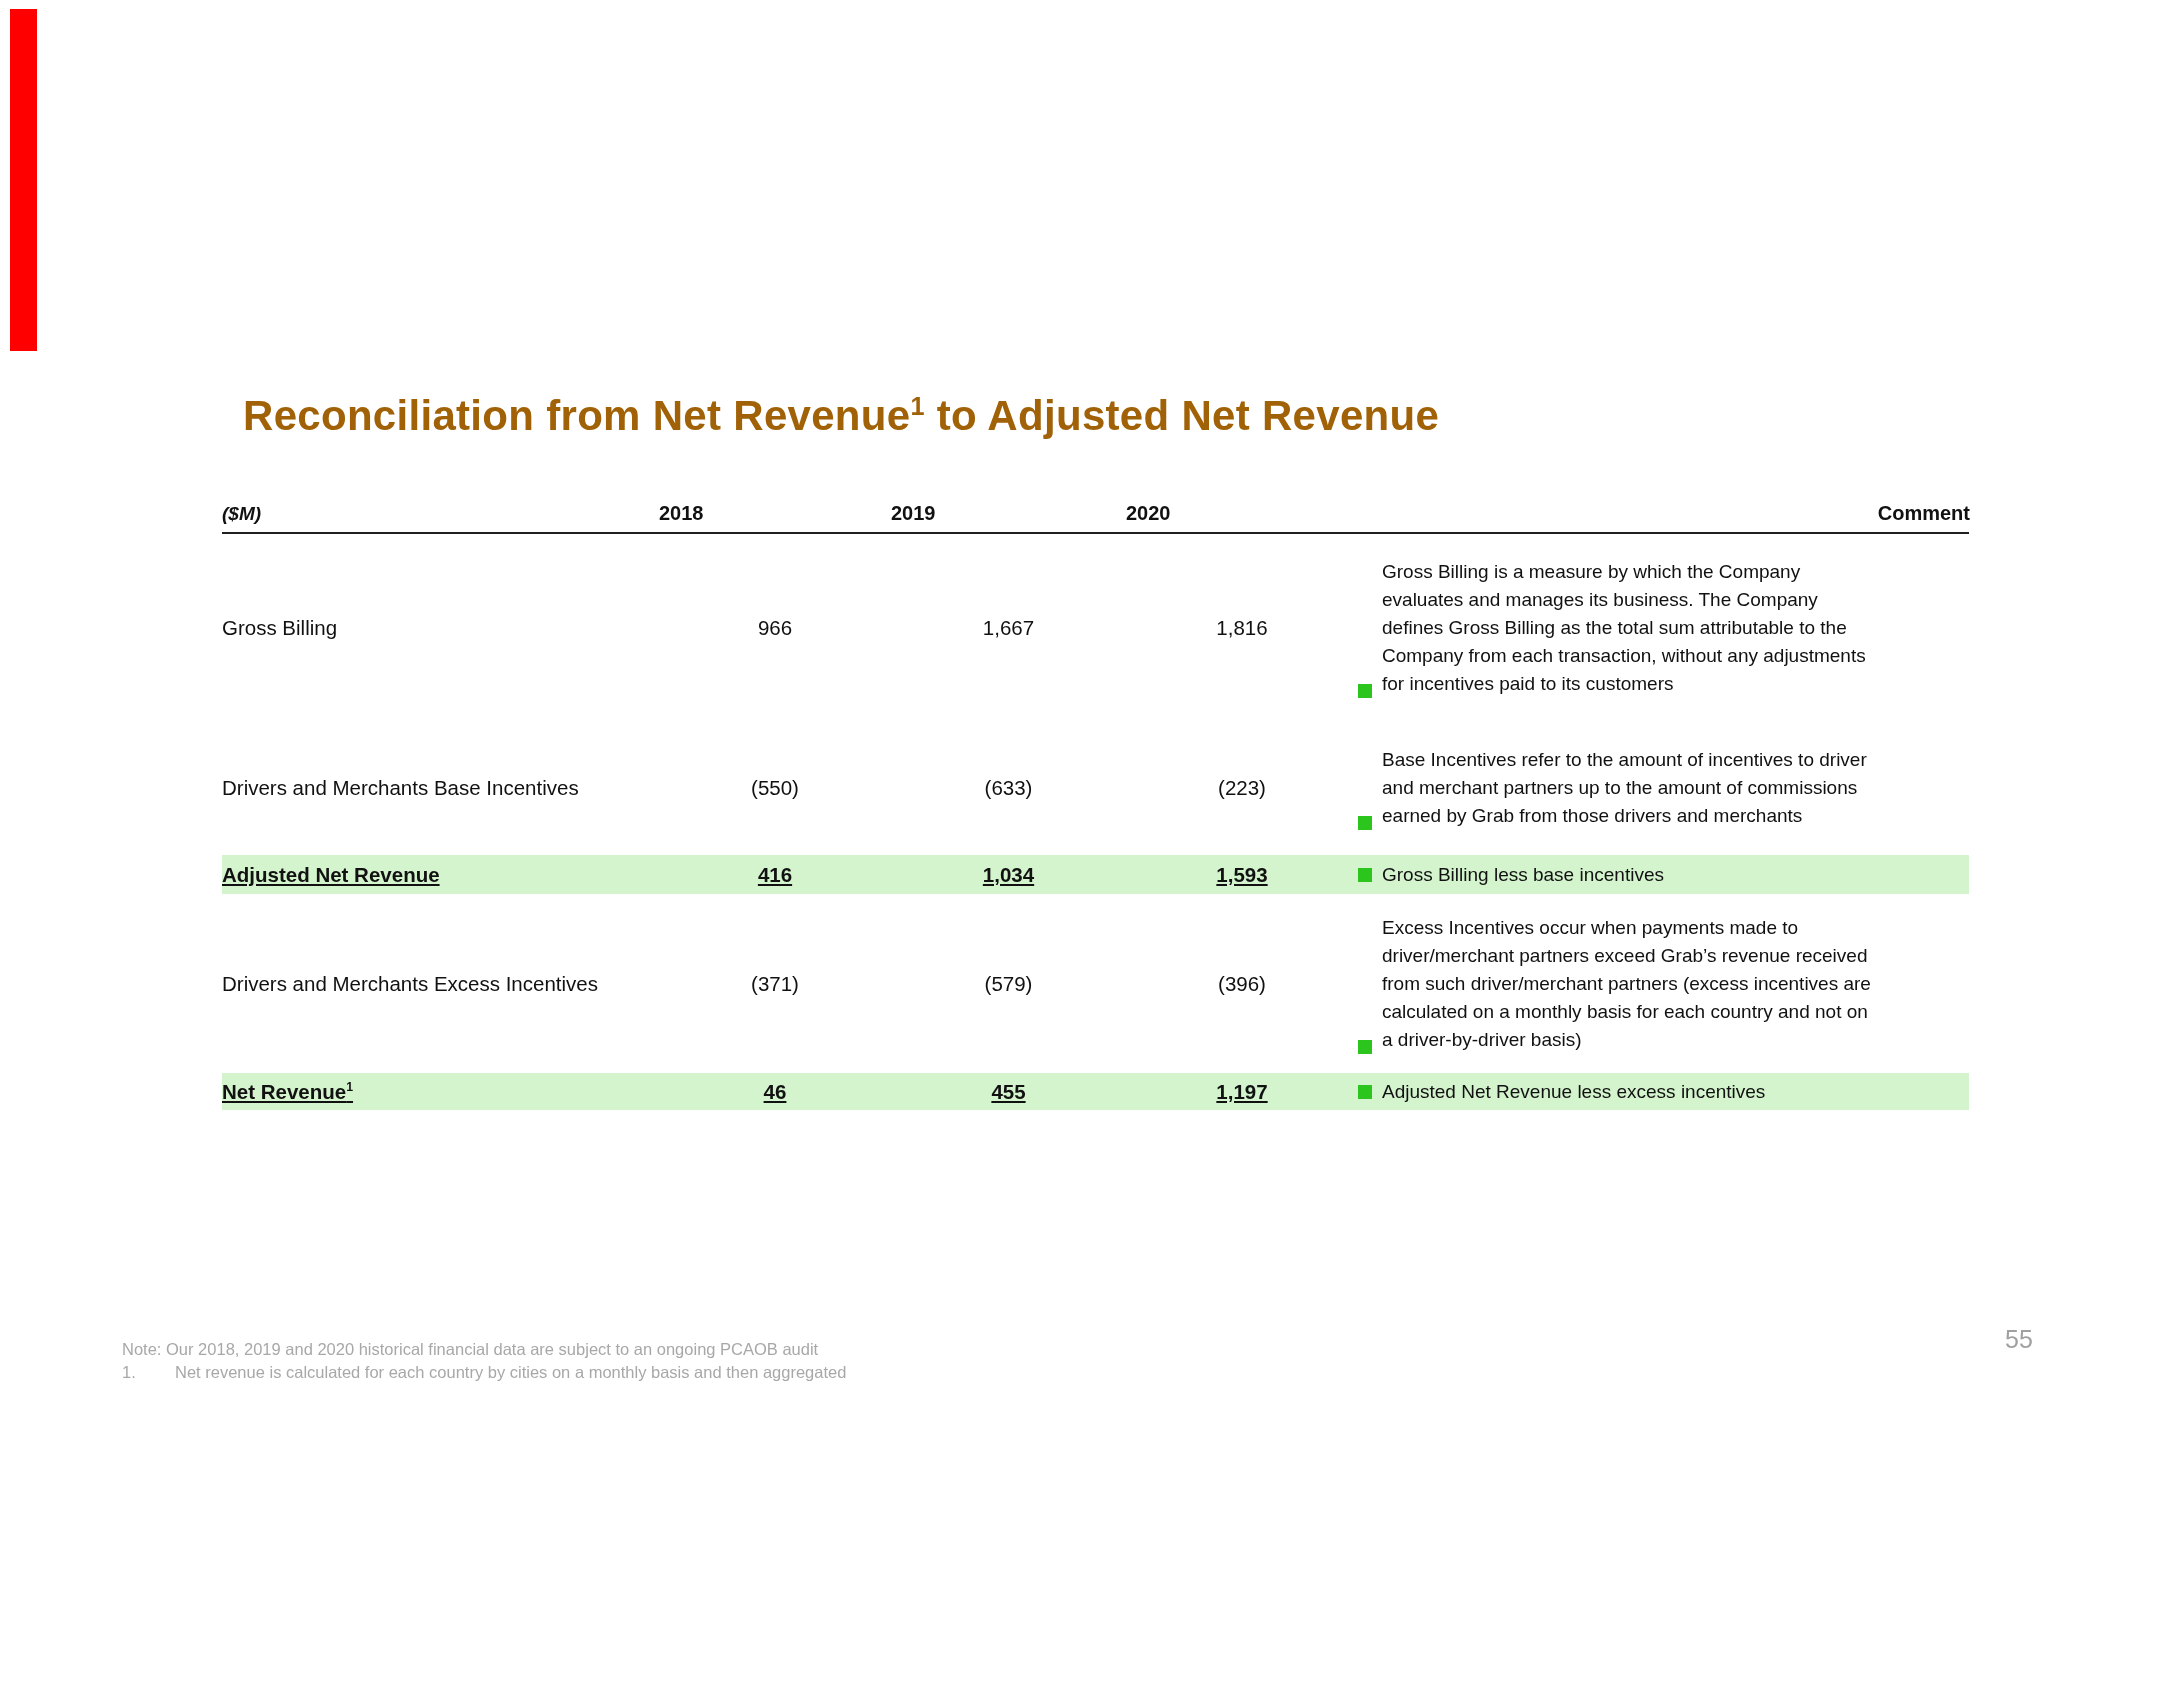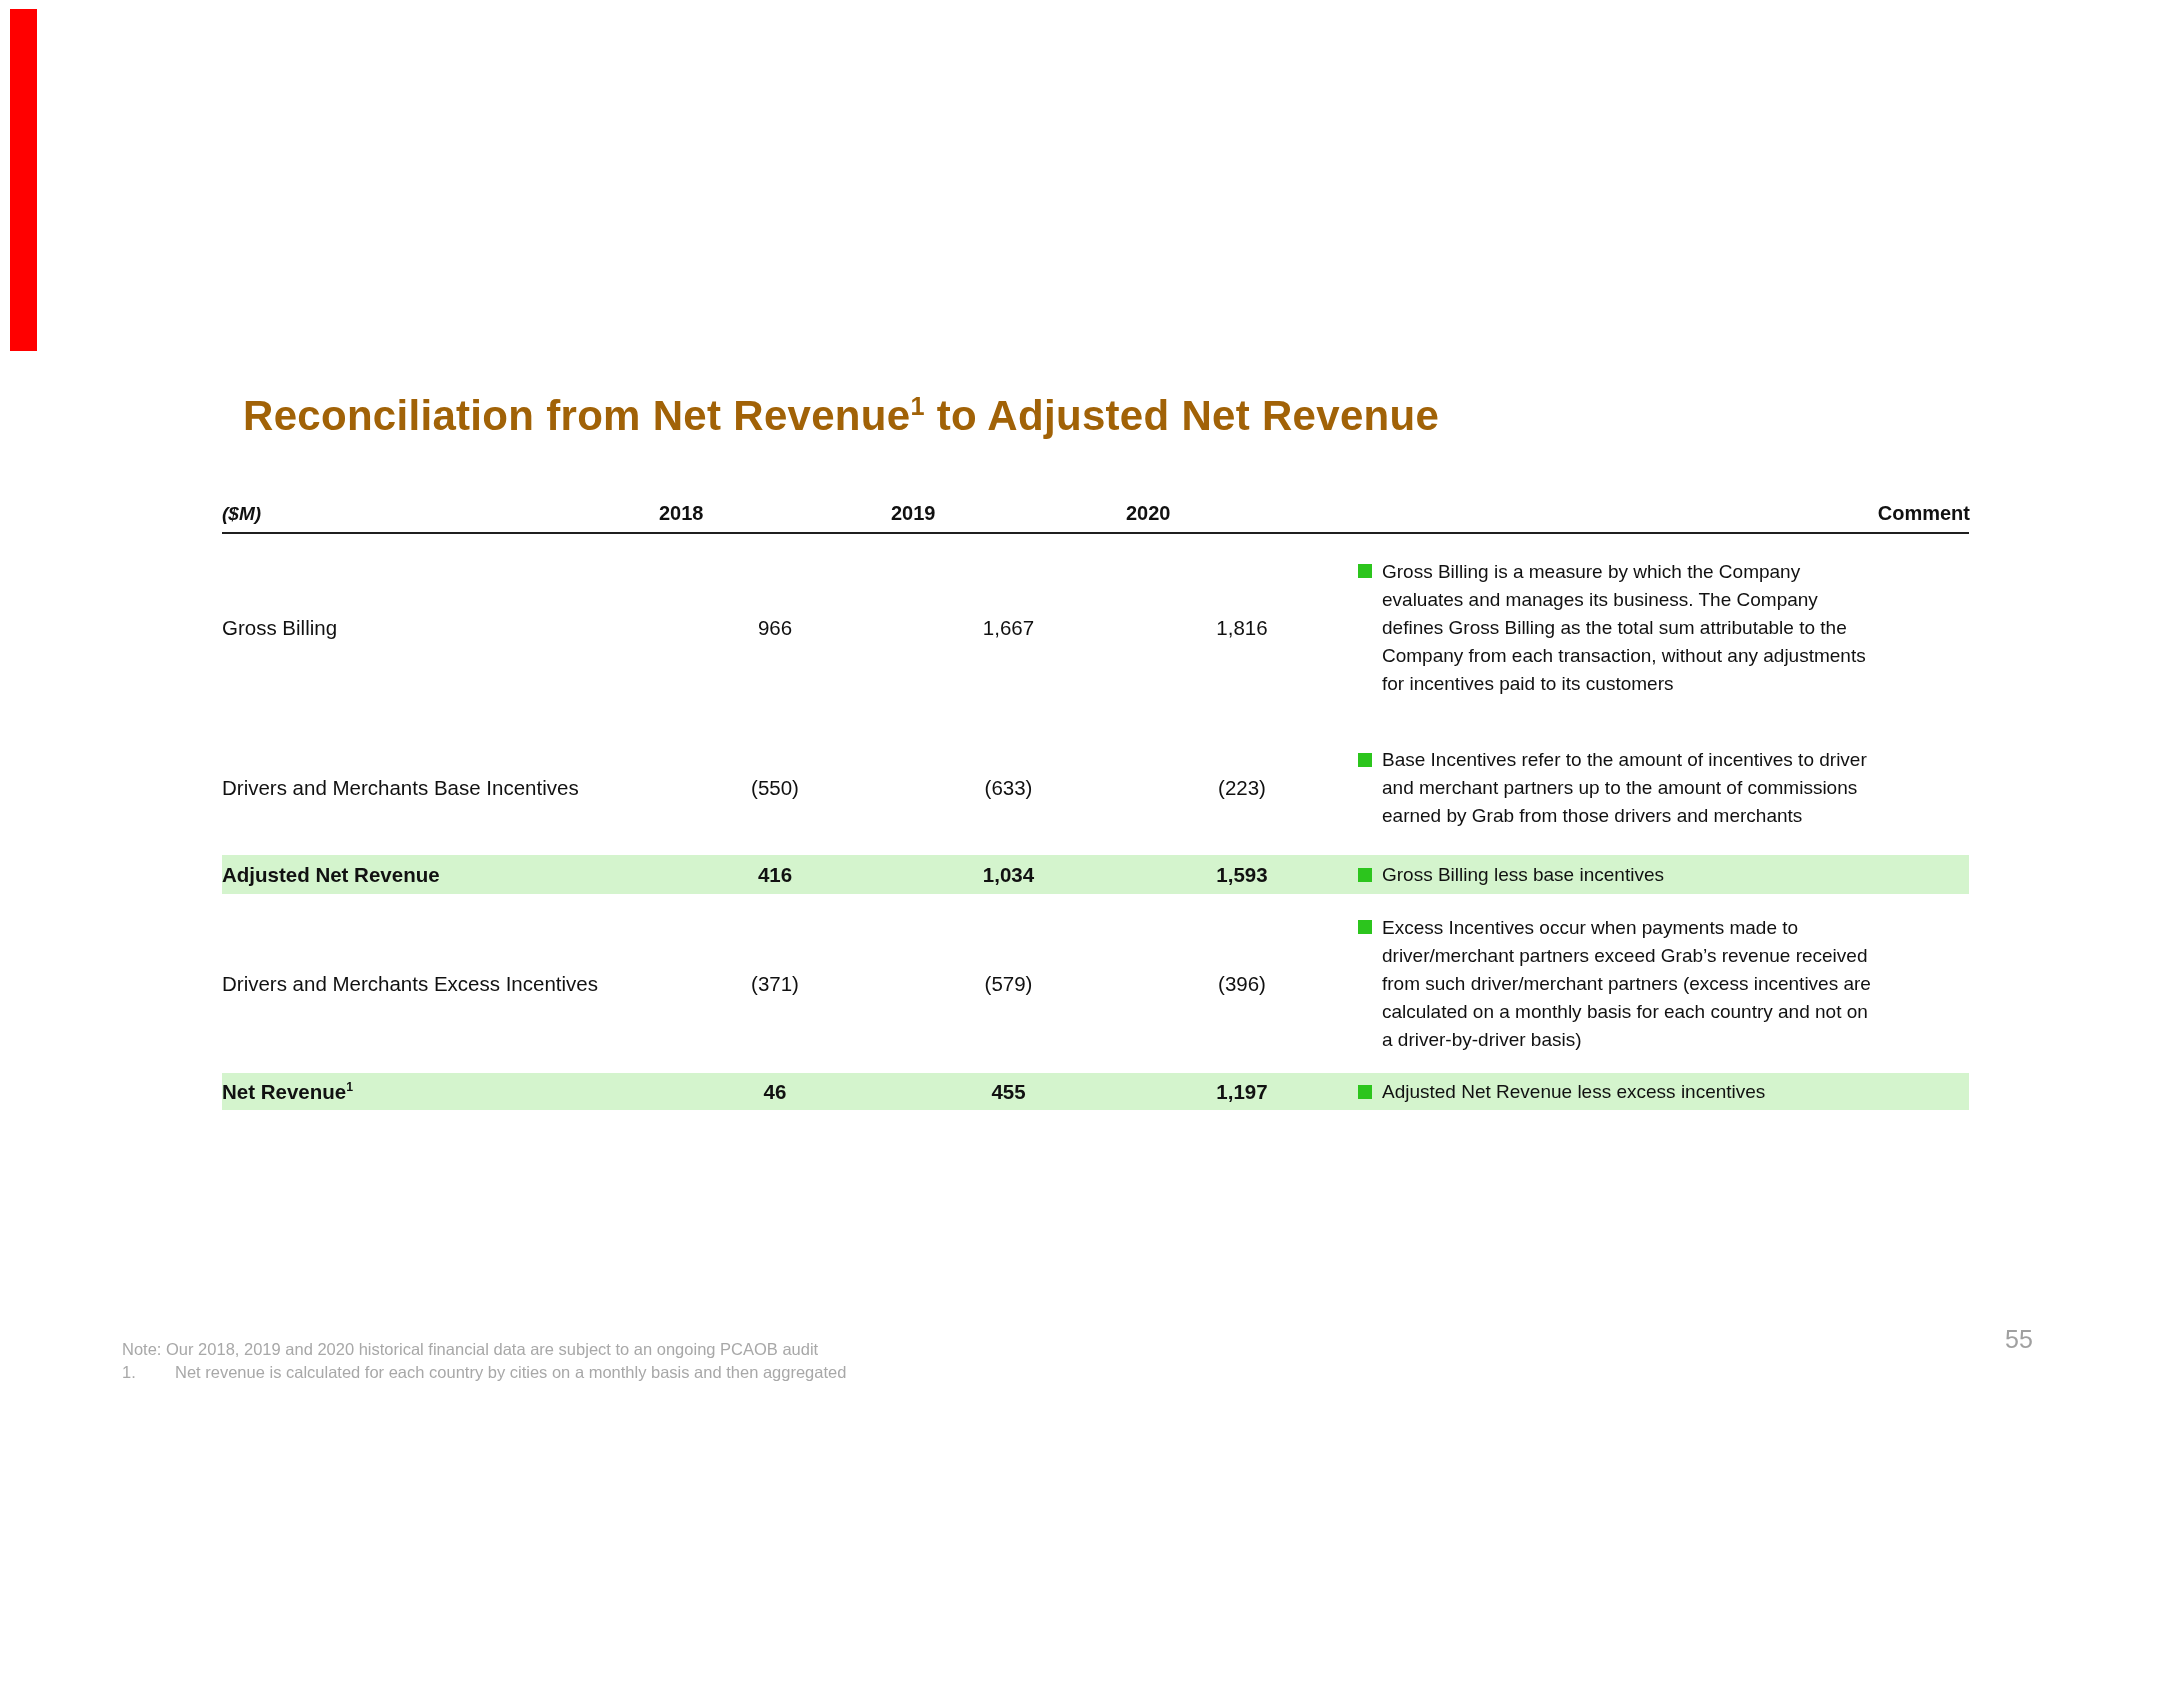--- a/index.html
+++ b/index.html
@@ -35,32 +35,32 @@
     align-items:end;
   }
   .thead .cell{padding-bottom:6.6px;}
   .cell{font-size:20px;}
   .cell.unit{font-weight:bold;font-style:italic;font-size:19px;}
   .cell.year{text-align:left;font-weight:bold;}
   .cell.comment-head{text-align:right;font-weight:bold;}
 
   .trow .label{font-size:20.5px;}
   .trow .num{text-align:center;font-size:20.5px;}
-  .trow.bold .label, .trow.bold .num{font-weight:bold;}
+  .trow.bold .label, .trow.bold .num{font-weight:bold;text-decoration:underline;}
   .label sup{font-size:60%;line-height:0;}
 
   .r1{min-height:187px;}
   .r2{min-height:134px;}
   .r3{min-height:39px;}
   .r4{min-height:179px;}
   .r5{min-height:37px;}
   .highlight{background:var(--highlight,#d4f4cd);}
 
   .comment{
-    display:flex;align-items:flex-start;
+    display:flex;align-items:flex-end;
     font-size:19px;line-height:28px;
     padding-right:96px;
   }
   .bullet{
     flex:0 0 auto;width:14px;height:14px;margin:6.6px 10px 0 0;
     background:var(--bullet,#2cc51d);display:inline-block;
   }
   .trow.single .comment{align-items:center;}
   .trow.single .bullet{margin-top:0;}
 

